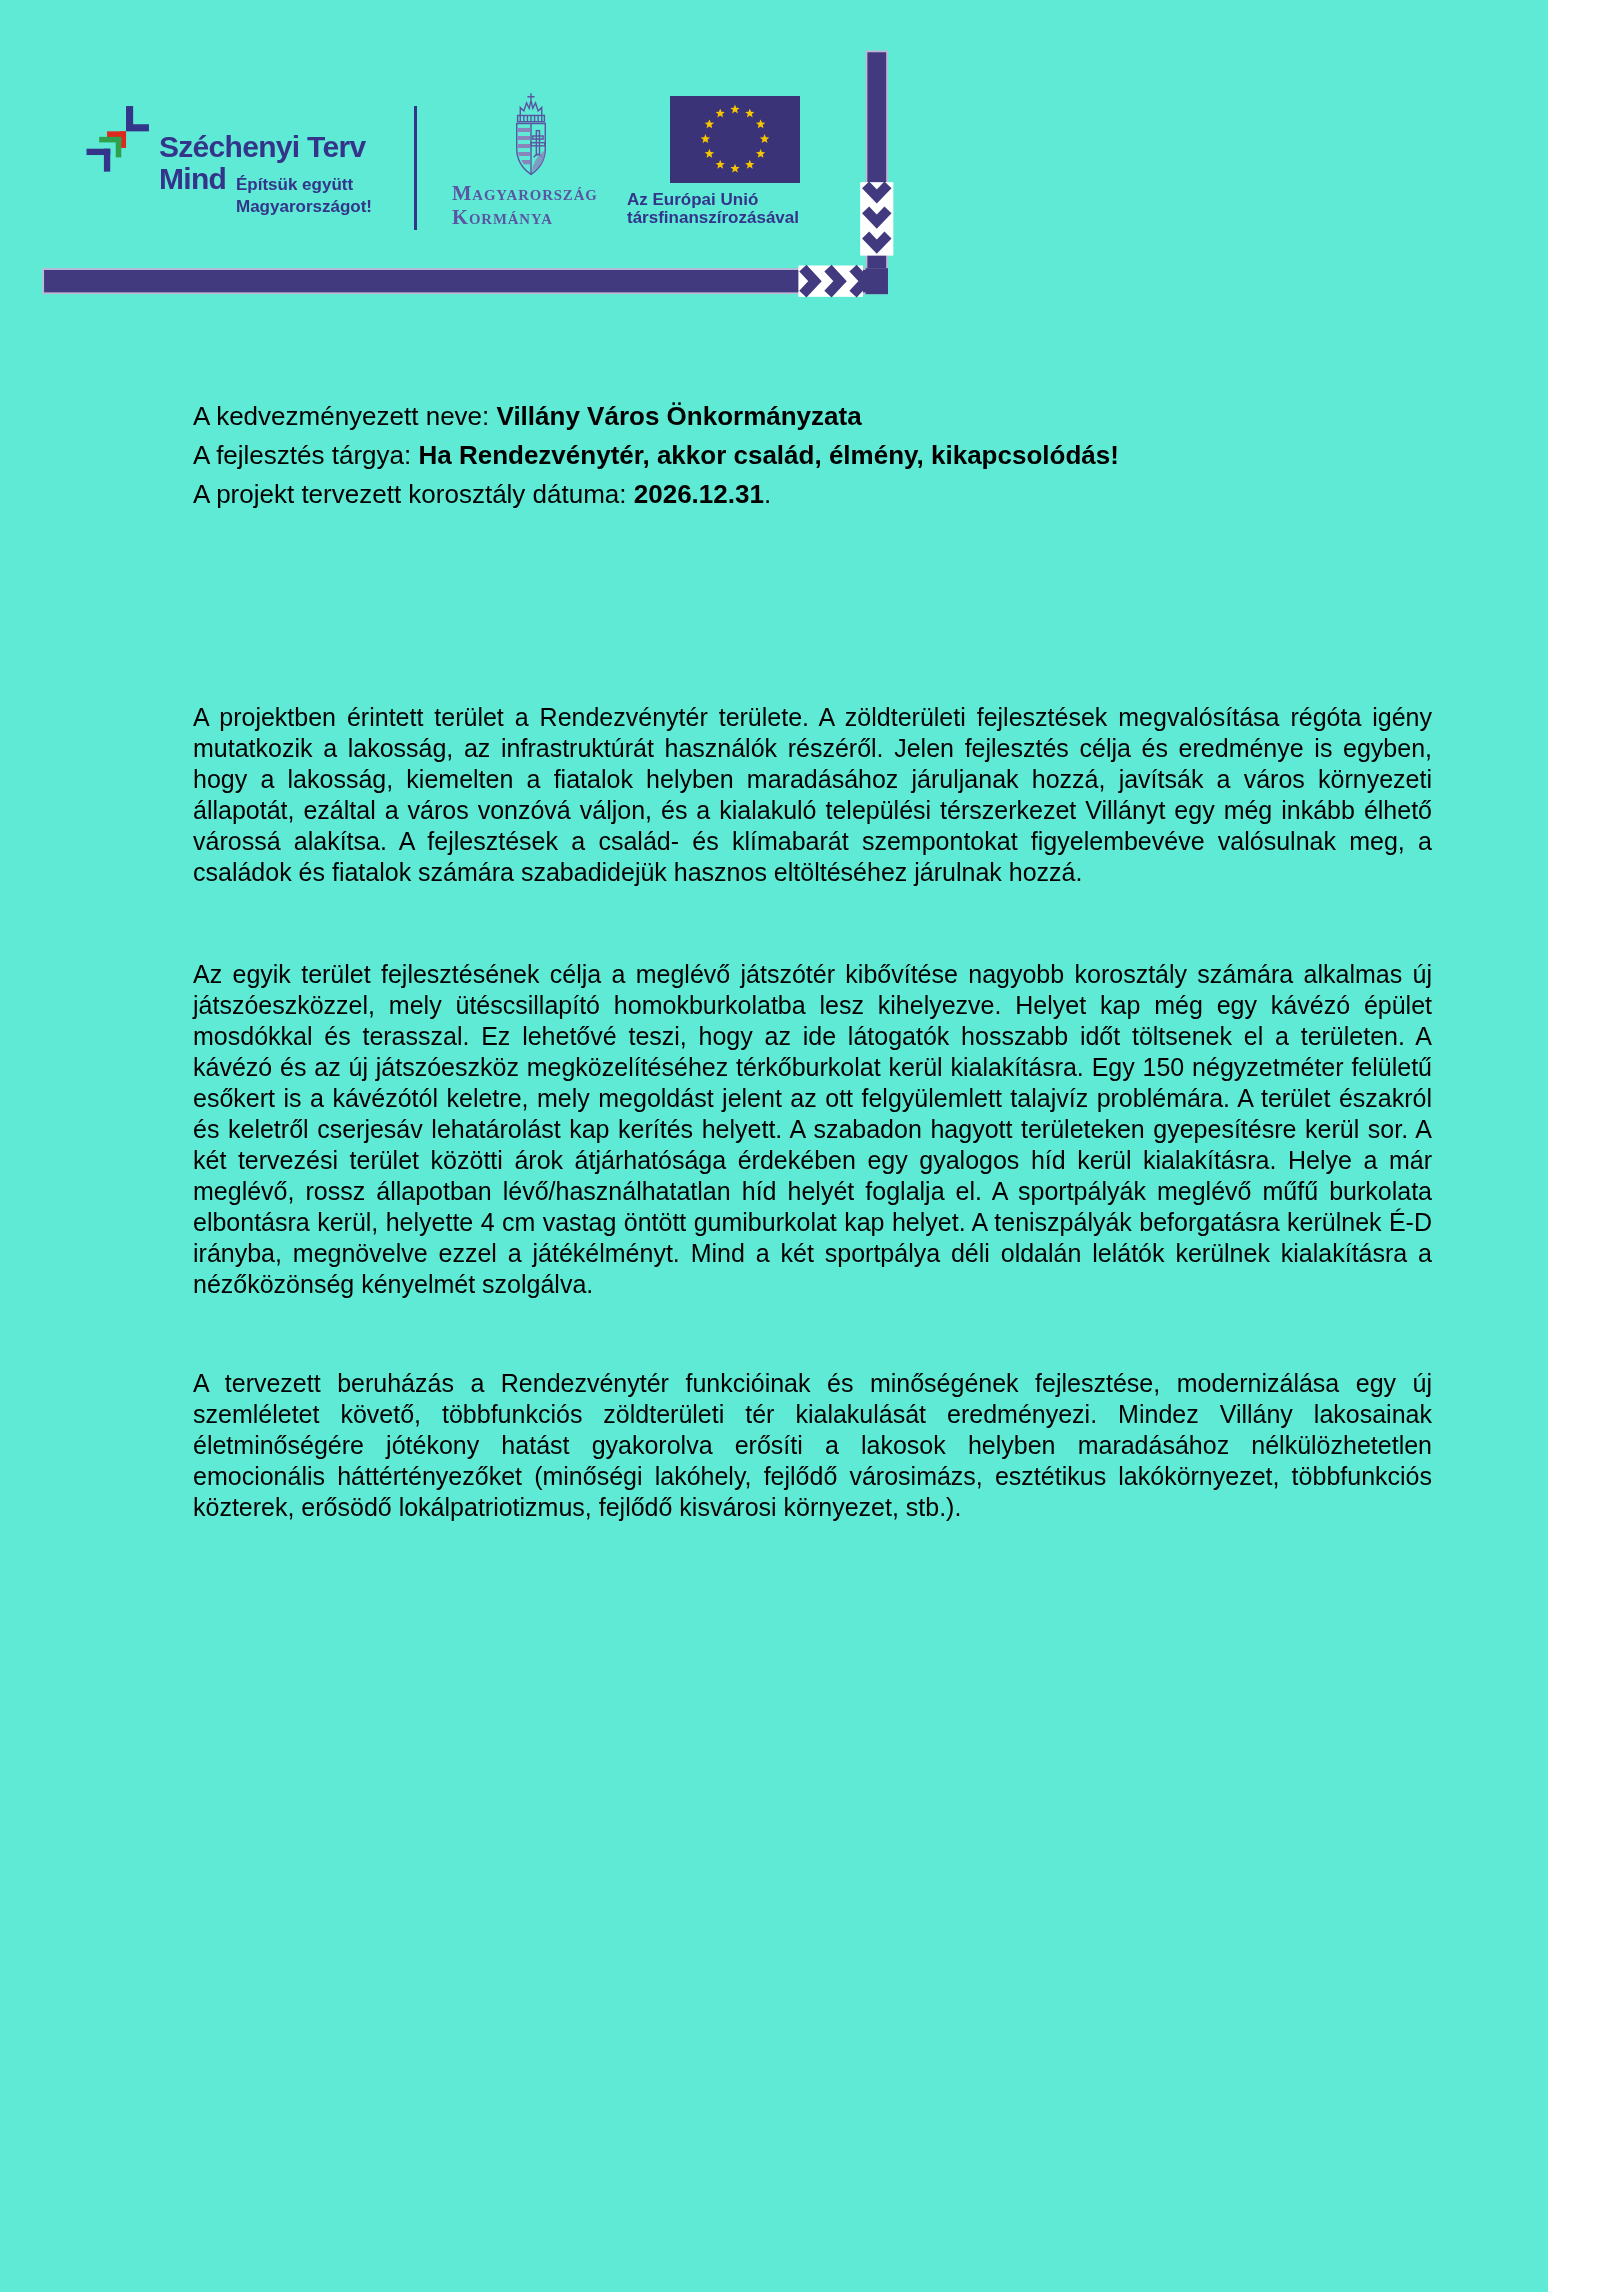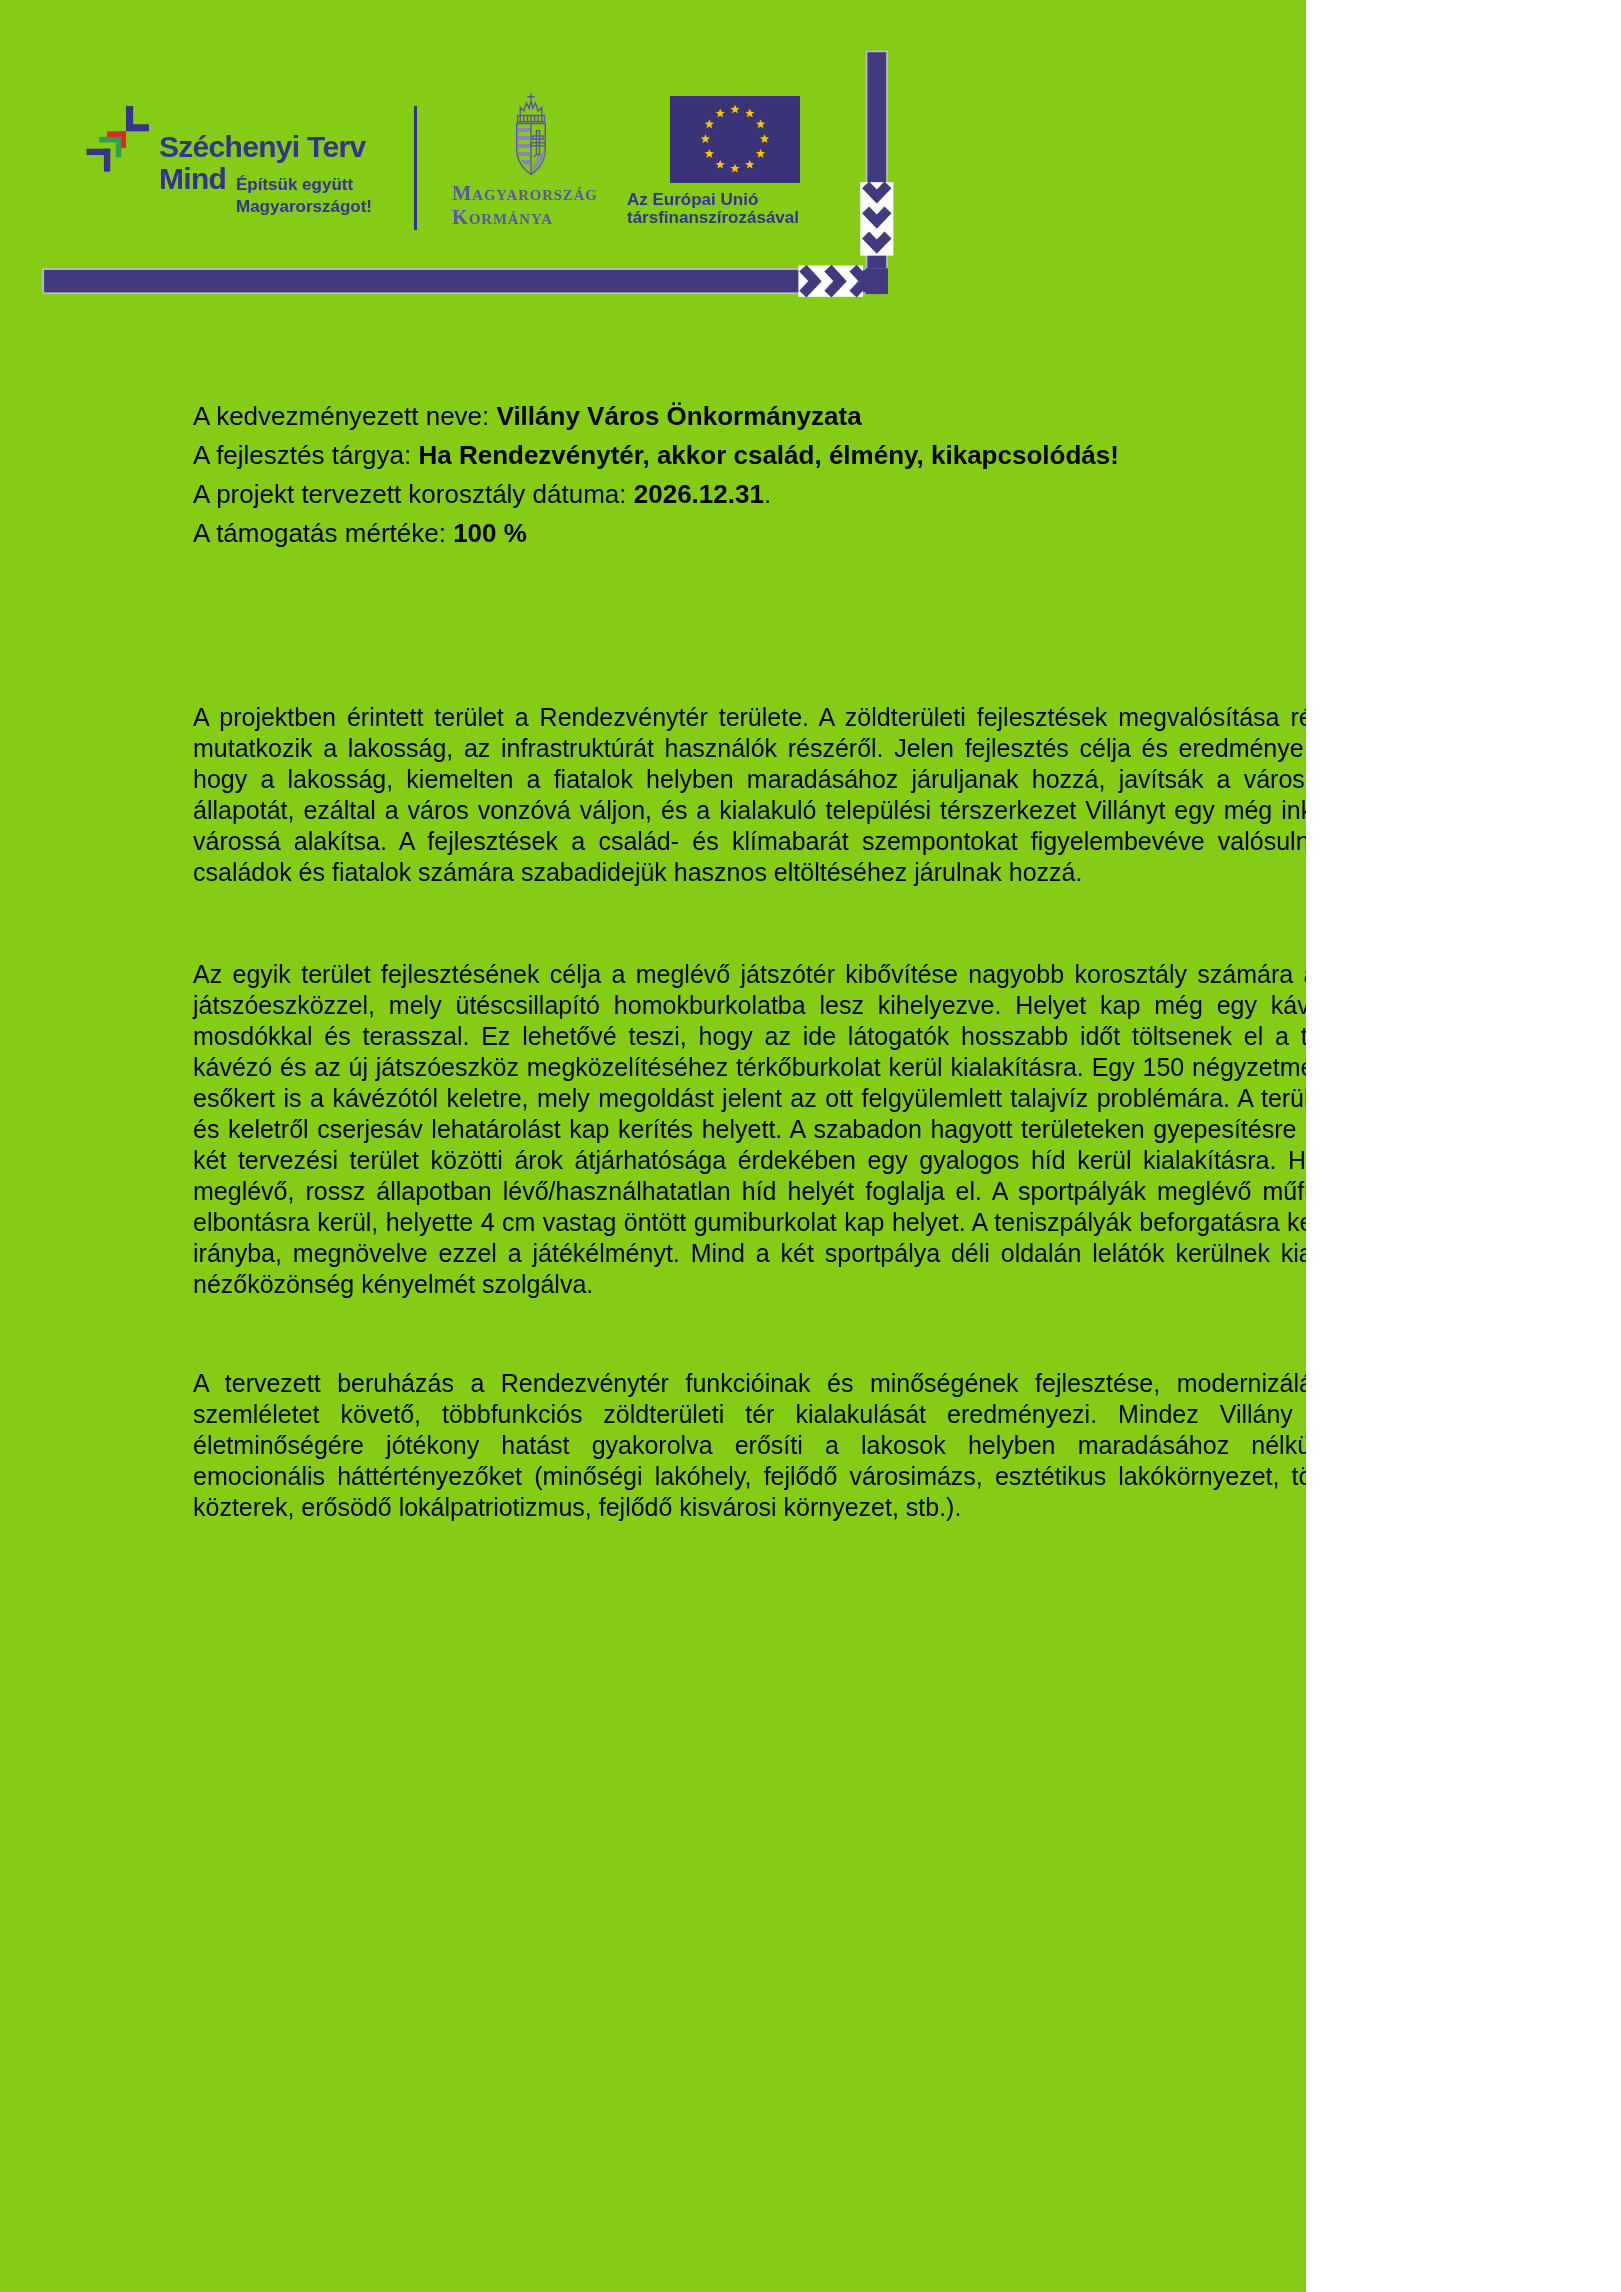--- a/index.html
+++ b/index.html
@@ -11,23 +11,23 @@
     --star-gold:#f6c500;
     --arms-navy:#5b56a2;
     --edge-lavender:#beb8d8;
     --ink:#000000;
   }
   *{margin:0;padding:0;box-sizing:border-box;}
   html,body{background:#ffffff;}
   body{font-family:"Liberation Sans",sans-serif;color:var(--ink);}
   .page{
     position:relative;
-    width:1306px;
+    width:1548px;
     height:2293px;
-    background:#84cc16;
+    background:#5eead4;
     overflow:hidden;
   }
   .abs{position:absolute;}
 
   
   .banner-bars{left:36px;top:45px;width:869px;height:260px;}
   .szt-mark{left:81px;top:95px;width:79px;height:79px;}
   .szt-title{
     left:159px;top:131px;width:269px;
     color:var(--logo-navy);
@@ -185,23 +185,20 @@
   <section class="abs details">
     <div class="detail-row">
       <span class="detail-label">A kedvezményezett neve: </span><span class="detail-value">Villány Város Önkormányzata</span><span></span>
     </div>
     <div class="detail-row">
       <span class="detail-label">A fejlesztés tárgya: </span><span class="detail-value">Ha Rendezvénytér, akkor család, élmény, kikapcsolódás!</span><span></span>
     </div>
     <div class="detail-row">
       <span class="detail-label">A projekt tervezett korosztály dátuma: </span><span class="detail-value">2026.12.31</span><span>.</span>
     </div>
-    <div class="detail-row">
-      <span class="detail-label">A támogatás mértéke: </span><span class="detail-value">100 %</span><span></span>
-    </div>
   </section>
 
   <section>
     <p class="abs body-par par-1">A projektben érintett terület a Rendezvénytér területe. A zöldterületi fejlesztések megvalósítása régóta igény mutatkozik a lakosság, az infrastruktúrát használók részéről. Jelen fejlesztés célja és eredménye is egyben, hogy a lakosság, kiemelten a fiatalok helyben maradásához járuljanak hozzá, javítsák a város környezeti állapotát, ezáltal a város vonzóvá váljon, és a kialakuló települési térszerkezet Villányt egy még inkább élhető várossá alakítsa. A fejlesztések a család- és klímabarát szempontokat figyelembevéve valósulnak meg, a családok és fiatalok számára szabadidejük hasznos eltöltéséhez járulnak hozzá.</p>
     <p class="abs body-par par-2">Az egyik terület fejlesztésének célja a meglévő játszótér kibővítése nagyobb korosztály számára alkalmas új játszóeszközzel, mely ütéscsillapító homokburkolatba lesz kihelyezve. Helyet kap még egy kávézó épület mosdókkal és terasszal. Ez lehetővé teszi, hogy az ide látogatók hosszabb időt töltsenek el a területen. A kávézó és az új játszóeszköz megközelítéséhez térkőburkolat kerül kialakításra. Egy 150 négyzetméter felületű esőkert is a kávézótól keletre, mely megoldást jelent az ott felgyülemlett talajvíz problémára. A terület északról és keletről cserjesáv lehatárolást kap kerítés helyett. A szabadon hagyott területeken gyepesítésre kerül sor. A két tervezési terület közötti árok átjárhatósága érdekében egy gyalogos híd kerül kialakításra. Helye a már meglévő, rossz állapotban lévő/használhatatlan híd helyét foglalja el. A sportpályák meglévő műfű burkolata elbontásra kerül, helyette 4 cm vastag öntött gumiburkolat kap helyet. A teniszpályák beforgatásra kerülnek É-D irányba, megnövelve ezzel a játékélményt. Mind a két sportpálya déli oldalán lelátók kerülnek kialakításra a nézőközönség kényelmét szolgálva.</p>
     <p class="abs body-par par-3">A tervezett beruházás a Rendezvénytér funkcióinak és minőségének fejlesztése, modernizálása egy új szemléletet követő, többfunkciós zöldterületi tér kialakulását eredményezi. Mindez Villány lakosainak életminőségére jótékony hatást gyakorolva erősíti a lakosok helyben maradásához nélkülözhetetlen emocionális háttértényezőket (minőségi lakóhely, fejlődő városimázs, esztétikus lakókörnyezet, többfunkciós közterek, erősödő lokálpatriotizmus, fejlődő kisvárosi környezet, stb.).</p>
   </section>
 
 </div>
 

